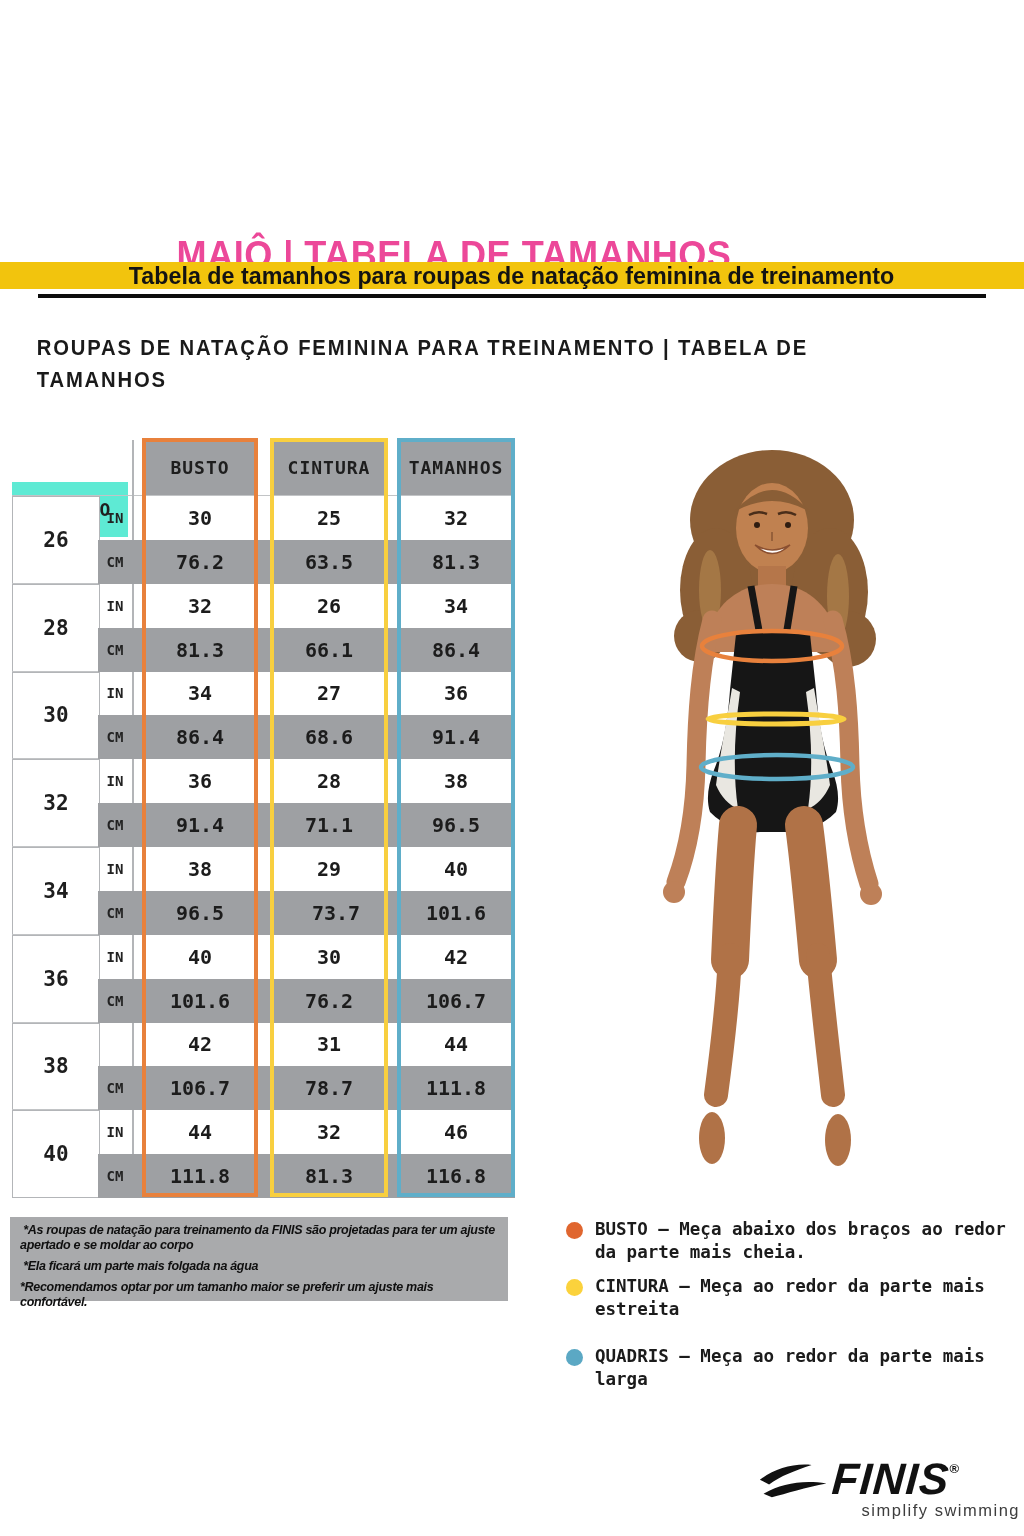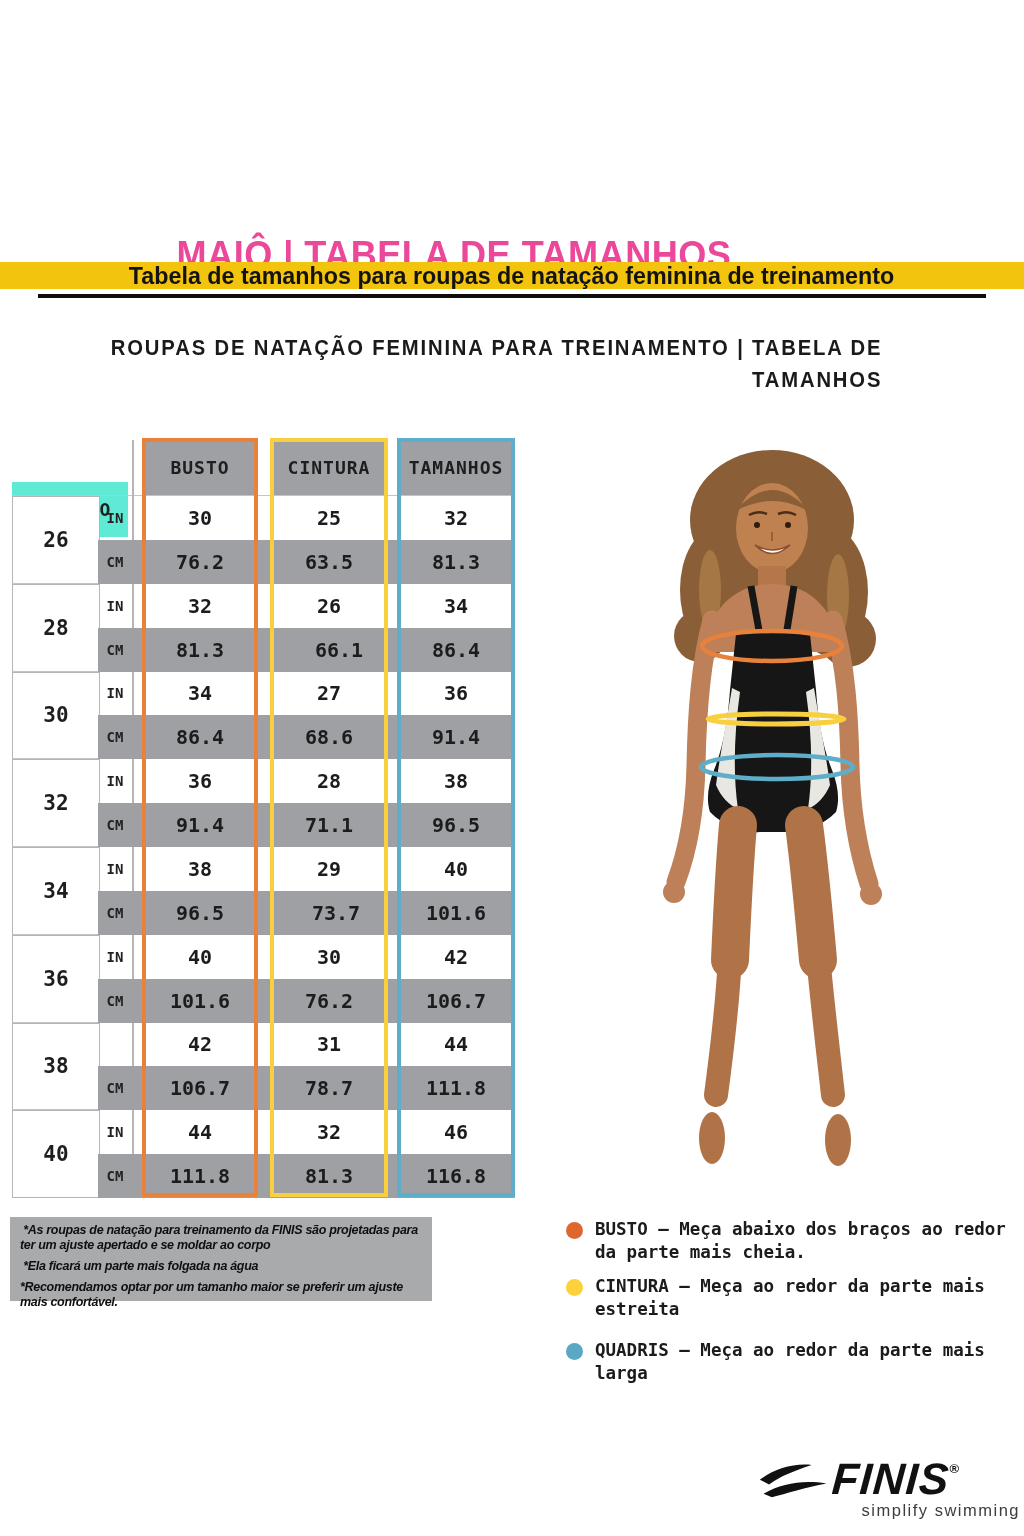--- a/index.html
+++ b/index.html
@@ -7,51 +7,51 @@
        font-family:"Liberation Sans",sans-serif;overflow:hidden;}
   .abs{position:absolute;}
   
   .title{top:204px;left:0;width:908px;height:52px;text-align:center;
          font-size:38px;font-weight:700;color:#ec4899;line-height:52px;letter-spacing:.5px;}
   .title span{display:inline-block;transform:scaleX(.95);transform-origin:center;}
   .banner{top:262px;left:0;width:1024px;height:27px;text-align:center;}
   .banner span{display:inline-block;font-size:24px;font-weight:700;color:#131313;
                line-height:27px;transform:scaleX(.97);transform-origin:center;}
   .rule{top:294px;left:38px;width:948px;height:4px;background:#0d0d0d;}
-  .subtitle{top:314px;left:0;width:919px;height:32px;text-align:right;
+  .subtitle{top:314px;left:0;width:919px;height:32px;text-align:left;
             font-size:22px;font-weight:700;letter-spacing:2px;color:#1a1a1a;line-height:32px;}
   .subtitle span{display:inline-block;transform:scaleX(.92);transform-origin:center;}
   
   #tablewrap{top:440px;left:12px;width:503px;height:757px;}
   .hcell{position:absolute;top:0;height:55px;display:flex;align-items:center;justify-content:center;
          font-family:"DejaVu Sans Mono",monospace;font-weight:700;font-size:18px;color:#1e1e1e;letter-spacing:1px;}
   .block{position:absolute;left:0;width:503px;border-top:1px solid #c2c4c6;}
   .sizecell{position:absolute;left:0;top:0;bottom:0;width:86px;background:#fff;border:1px solid #b3b5b8;
             display:flex;align-items:center;justify-content:center;
             font-family:"DejaVu Sans Mono",monospace;font-weight:700;font-size:21px;color:#1e1e1e;}
   .unit{position:absolute;left:86px;width:34px;display:flex;align-items:center;justify-content:center;
         font-family:"DejaVu Sans Mono",monospace;font-weight:700;font-size:14px;color:#222;z-index:2;}
   .val{position:absolute;display:flex;align-items:center;justify-content:center;
        font-family:"DejaVu Sans Mono",monospace;font-weight:700;font-size:20px;color:#1c1c1c;z-index:2;}
   .cmband{position:absolute;left:86px;width:417px;z-index:1;}
   .vline{position:absolute;left:120px;top:0;width:2px;height:757px;background:#b3b5b8;z-index:1;}
   .box{position:absolute;top:-2px;height:759px;border:4px solid;box-sizing:border-box;z-index:3;pointer-events:none;}
   
-  .notes{top:1217px;left:10px;width:422px;height:84px;background:#a9aaac;box-sizing:border-box;
+  .notes{top:1217px;left:10px;width:498px;height:84px;background:#a9aaac;box-sizing:border-box;
          padding:6px 8px 6px 10px;}
   .notes p{margin:0 0 6px 0;font-size:12.5px;line-height:1.2;font-weight:700;font-style:italic;
            color:#0f0f0f;letter-spacing:-.3px;white-space:pre-wrap;}
   .notes p:last-child{margin:0;}
   
   #legend{top:1218px;left:566px;width:446px;}
   .litem{display:flex;margin-bottom:11px;}
   .dot{width:17px;height:17px;border-radius:50%;margin:4px 12px 0 0;flex:0 0 17px;}
   .ltext{font-family:"DejaVu Sans Mono",monospace;font-weight:700;font-size:17.5px;
          line-height:1.32;color:#1b1b1b;}
-  .litem:nth-child(3){margin-top:18px;}
+  .litem:nth-child(3){margin-top:24px;}
   
   .logo{top:1455px;left:758px;width:262px;height:78px;}
   .logorow{display:flex;align-items:flex-end;}
   .brand{font-size:44px;font-weight:700;font-style:italic;color:#111;letter-spacing:1px;
          line-height:40px;transform:skewX(-4deg);display:inline-block;}
   .reg{font-size:13px;font-weight:700;color:#111;vertical-align:top;line-height:20px;}
   .tagline{font-size:16.5px;color:#3d3d3d;letter-spacing:1.5px;text-align:right;margin-top:2px;
            font-weight:400;}
   #model{top:440px;left:600px;}
 </style>
@@ -82,21 +82,21 @@
       <div class="val" style="left: 385px; width: 118px; top: 43.875px; height: 43.875px;">81.3</div>
     </div>
     <div class="block" style="top: 142.75px; height: 87.75px;">
       <div class="sizecell">28</div>
       <div class="cmband" style="top: 43.875px; height: 43.875px; background: rgb(158, 160, 163);"></div>
       <div class="unit" style="top: 0px; height: 43.875px;">IN</div>
       <div class="unit" style="top: 43.875px; height: 43.875px;">CM</div>
       <div class="val" style="left: 130px; width: 116px; top: 0px; height: 43.875px;">32</div>
       <div class="val" style="left: 130px; width: 116px; top: 43.875px; height: 43.875px;">81.3</div>
       <div class="val" style="left: 258px; width: 118px; top: 0px; height: 43.875px;">26</div>
-      <div class="val" style="left: 258px; width: 118px; top: 43.875px; height: 43.875px; padding-left: 10px;">66.1</div>
+      <div class="val" style="left: 258px; width: 118px; top: 43.875px; height: 43.875px;">66.1</div>
       <div class="val" style="left: 385px; width: 118px; top: 0px; height: 43.875px;">34</div>
       <div class="val" style="left: 385px; width: 118px; top: 43.875px; height: 43.875px;">86.4</div>
     </div>
     <div class="block" style="top: 230.5px; height: 87.75px;">
       <div class="sizecell">30</div>
       <div class="cmband" style="top: 43.875px; height: 43.875px; background: rgb(158, 160, 163);"></div>
       <div class="unit" style="top: 0px; height: 43.875px;">IN</div>
       <div class="unit" style="top: 43.875px; height: 43.875px;">CM</div>
       <div class="val" style="left: 130px; width: 116px; top: 0px; height: 43.875px;">34</div>
       <div class="val" style="left: 130px; width: 116px; top: 43.875px; height: 43.875px;">86.4</div>

